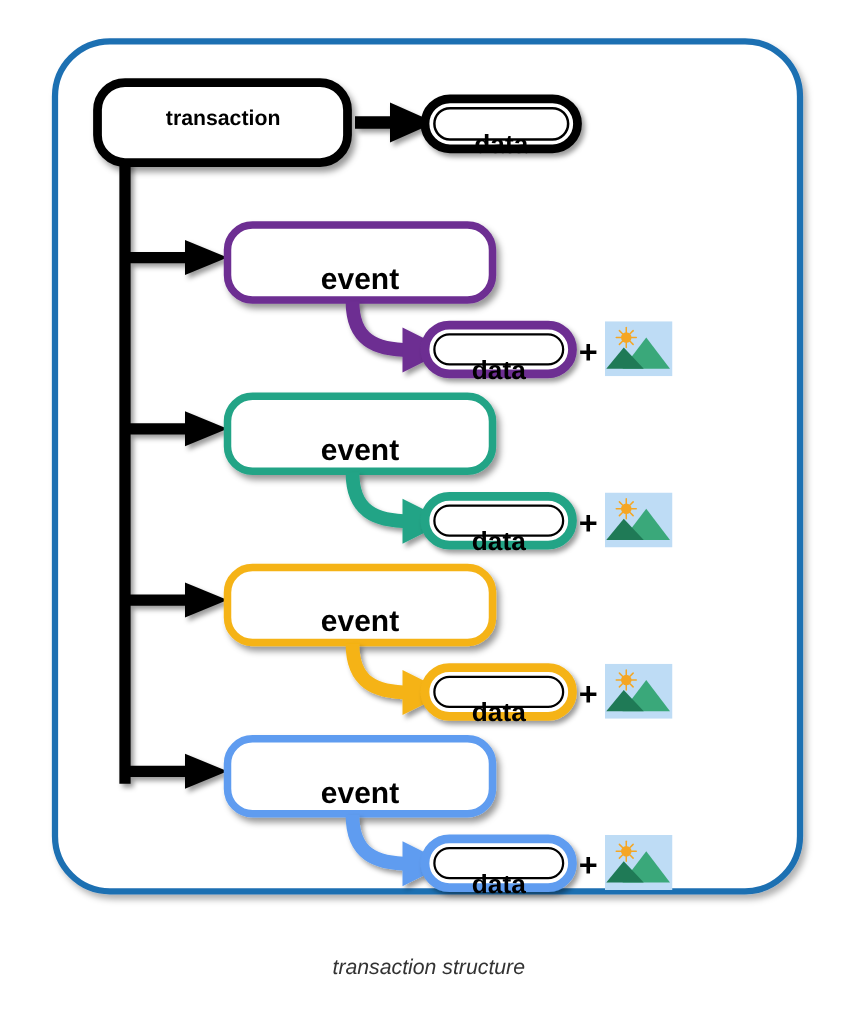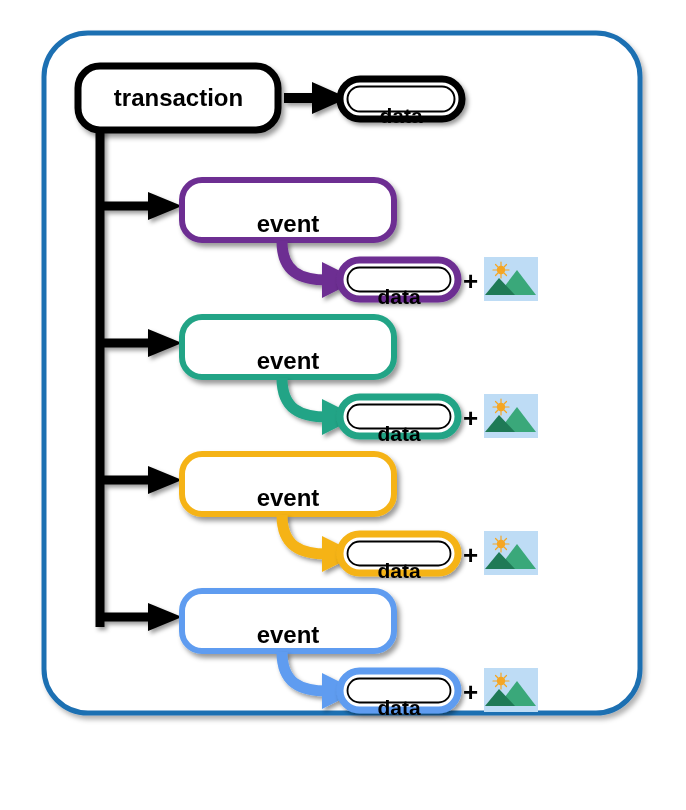--- a/index.html
+++ b/index.html
@@ -15,21 +15,21 @@
   
   .lbl{
     position:absolute;
     font-weight:bold;
     color:#000000;
     white-space:nowrap;
     text-align:center;
     line-height:1;
     -webkit-font-smoothing:antialiased;
   }
-  .lbl-transaction{font-size:24px;left:96px;top:86px;width:165px;}
+  .lbl-transaction{font-size:17px;left:96px;top:86px;width:165px;}
   .lbl-event{font-size:24px;width:212px;margin-top:12px;}
   .lbl-data-big{font-size:21px;margin-top:16px;}
   .lbl-plus{
     position:absolute;font-size:26px;font-weight:bold;color:#000;
     line-height:1;
   }
   .caption{
     position:absolute;left:0;top:764px;width:686px;text-align:center;
     font-size:17px;font-style:italic;color:#333333;
     font-family:"Liberation Sans","DejaVu Sans",sans-serif;
@@ -225,14 +225,15 @@
           <line x1="20" y1="16" x2="22.5" y2="18.5"></line>
         <line x1="22.5" y1="7.5" x2="20" y2="10"></line>
           <line x1="14" y1="16" x2="11.5" y2="18.5"></line>
       </g>
       <circle cx="17" cy="13" r="4.2" fill="#f5a623"></circle>
       <polygon points="33,13 52,38 14,38" fill="#3aa87a"></polygon>
       <polygon points="15,21 31,38 1,38" fill="#1f7a56"></polygon>
     </svg>
   </div>
 
+  <div class="caption">transaction structure</div>
 
 </div>
 
 </body></html>

